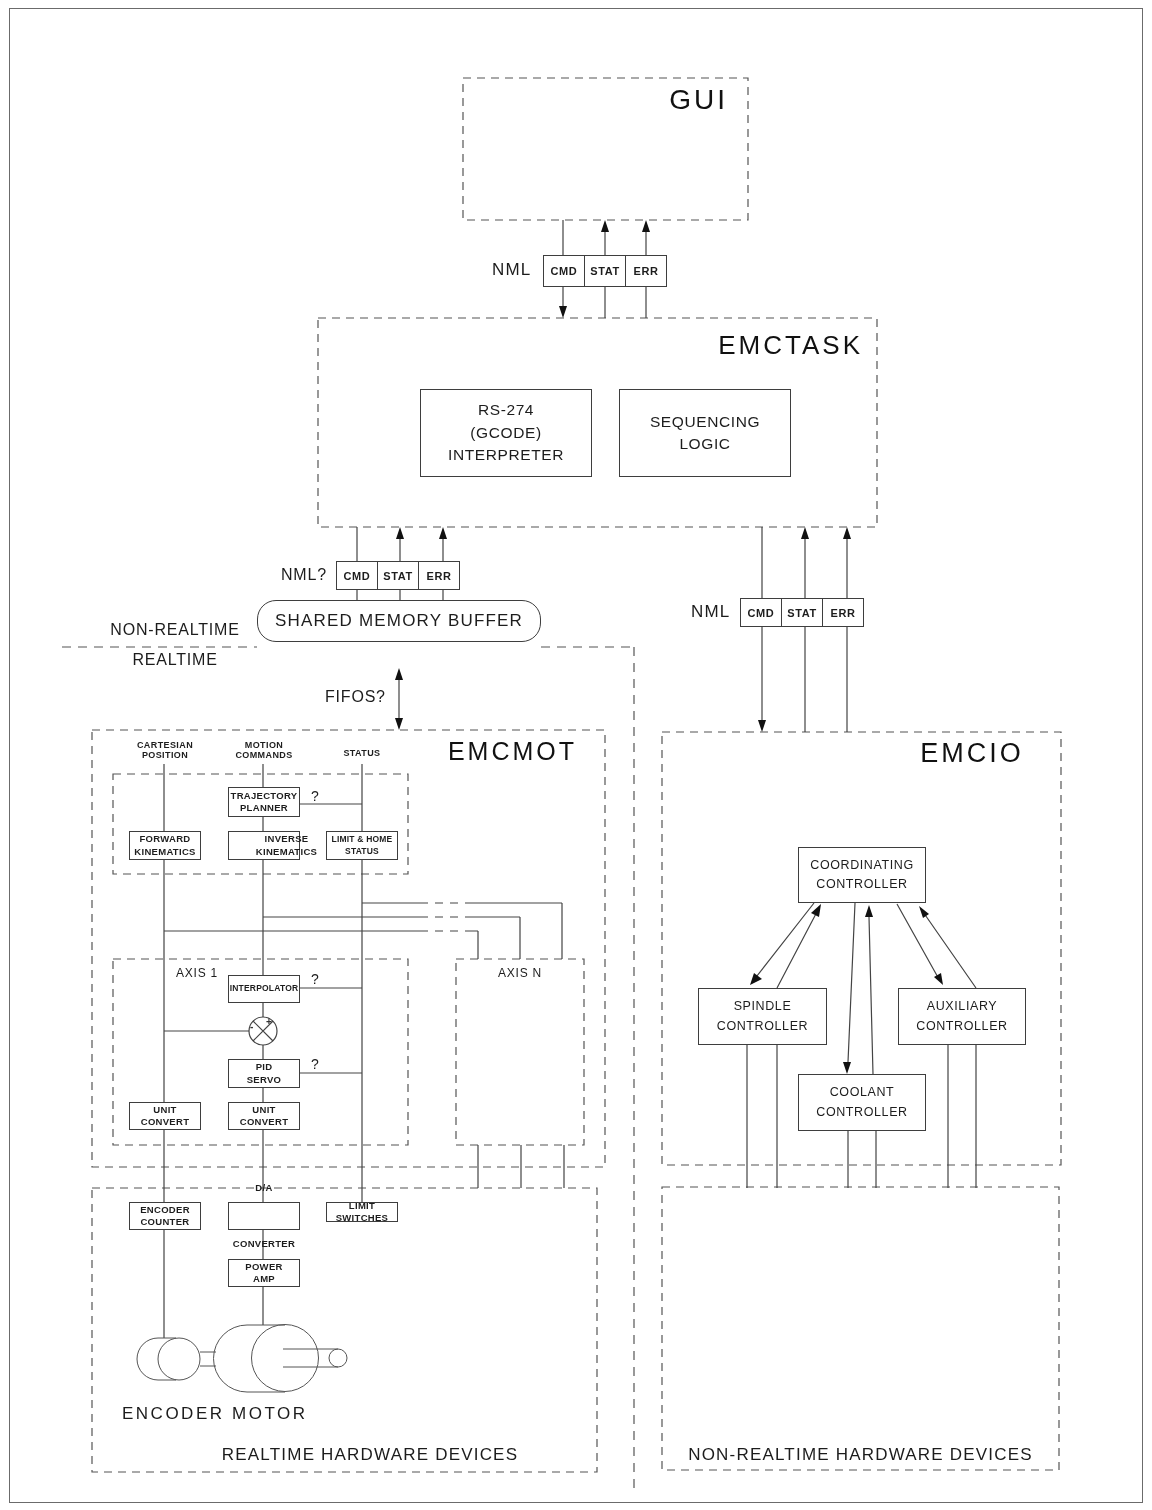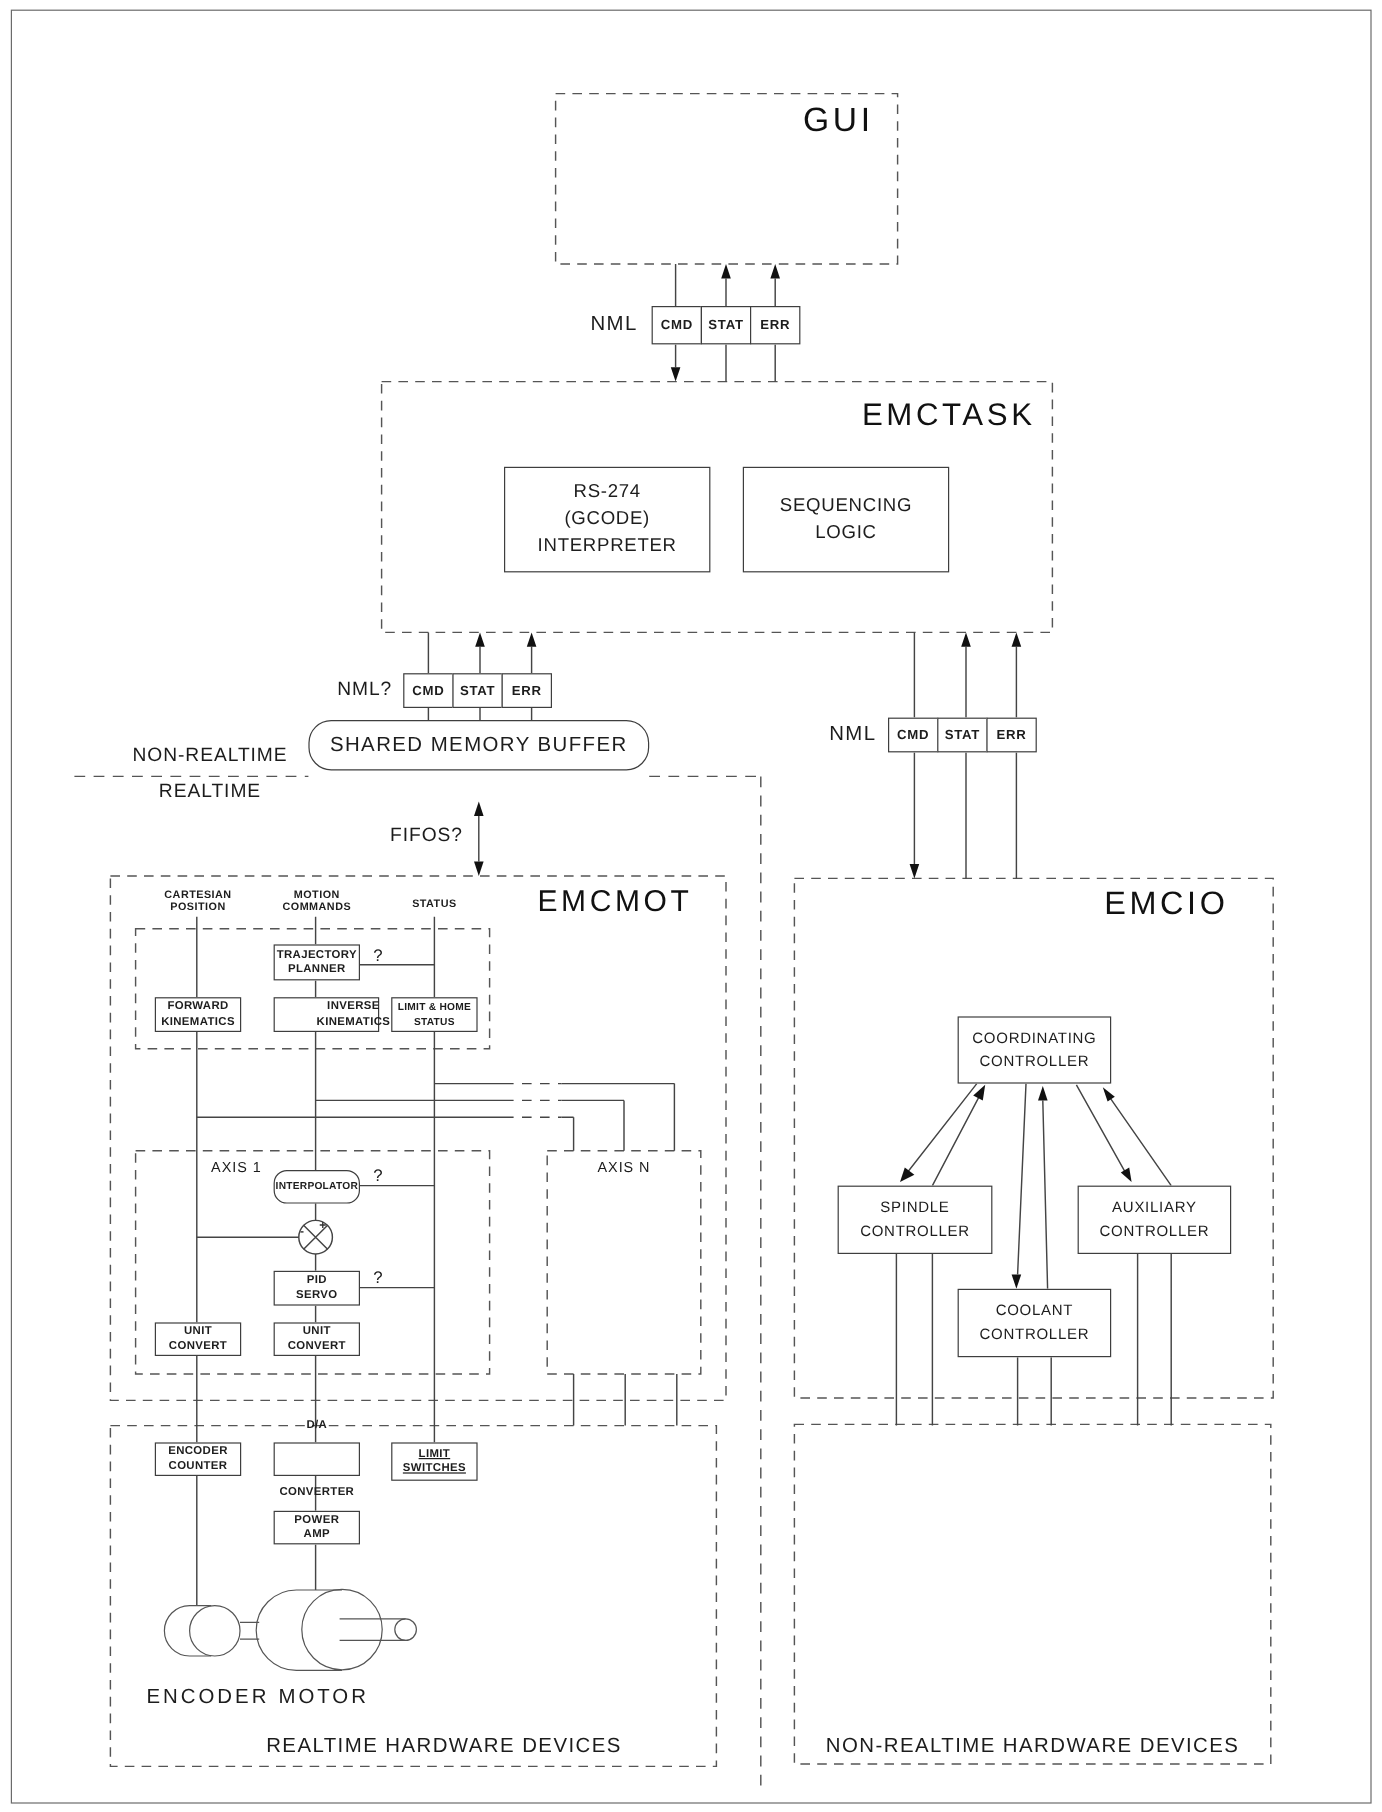--- a/index.html
+++ b/index.html
@@ -165,33 +165,33 @@
   <div class="colhead" style="left:326px;top:748px;width:72px;">STATUS</div>
 
   <div class="sbox s95" style="left:228px;top:787px;width:72px;height:30px;">
     <span>TRAJECTORY</span>
     <span>PLANNER</span>
   </div>
   <div class="sbox s95" style="left:129px;top:831px;width:72px;height:29px;">
     <span>FORWARD</span>
     <span>KINEMATICS</span>
   </div>
-  <div class="sbox s95" style="left:228px;top:831px;width:88px;height:29px;padding-left:45px;">
+  <div class="sbox s95" style="left:228px;top:831px;width:72px;height:29px;padding-left:45px;">
     <span>INVERSE</span>
     <span>KINEMATICS</span>
   </div>
   <div class="sbox s85" style="left:326px;top:831px;width:72px;height:29px;">
     <span>LIMIT &amp; HOME</span>
     <span>STATUS</span>
   </div>
 
   <div class="lbl t125 center" style="left:162px;top:966px;width:70px;">AXIS 1</div>
   <div class="lbl t125 center" style="left:456px;top:966px;width:128px;">AXIS N</div>
 
-  <div class="sbox s85" style="left:228px;top:975px;width:72px;height:28px;border-radius:11px;">
+  <div class="sbox s85" style="left:228px;top:975px;width:72px;height:28px;">
     <span>INTERPOLATOR</span>
   </div>
   <div class="sbox s95" style="left:228px;top:1059px;width:72px;height:29px;">
     <span>PID</span>
     <span>SERVO</span>
   </div>
   <div class="sbox s95" style="left:129px;top:1102px;width:72px;height:28px;">
     <span>UNIT</span>
     <span>CONVERT</span>
   </div>
@@ -207,21 +207,21 @@
   <div class="sum-sign" style="left:250px;top:1022px;">-</div>
 
   <div class="sbox s95" style="left:129px;top:1202px;width:72px;height:28px;">
     <span>ENCODER</span>
     <span>COUNTER</span>
   </div>
   <div class="sbox s95" style="left:228px;top:1202px;width:72px;height:28px;gap:43px;">
     <span>D/A</span>
     <span>CONVERTER</span>
   </div>
-  <div class="sbox s95" style="left:326px;top:1202px;width:72px;height:32px;text-decoration:underline;">
+  <div class="sbox s95" style="left:326px;top:1202px;width:72px;height:20px;">
     <span>LIMIT</span>
     <span>SWITCHES</span>
   </div>
   <div class="sbox s95" style="left:228px;top:1259px;width:72px;height:28px;">
     <span>POWER</span>
     <span>AMP</span>
   </div>
 
   <div class="lbl t17" style="left:122px;top:1404px;letter-spacing:2.5px;">ENCODER</div>
   <div class="lbl t17" style="left:232px;top:1404px;letter-spacing:2.5px;">MOTOR</div>

